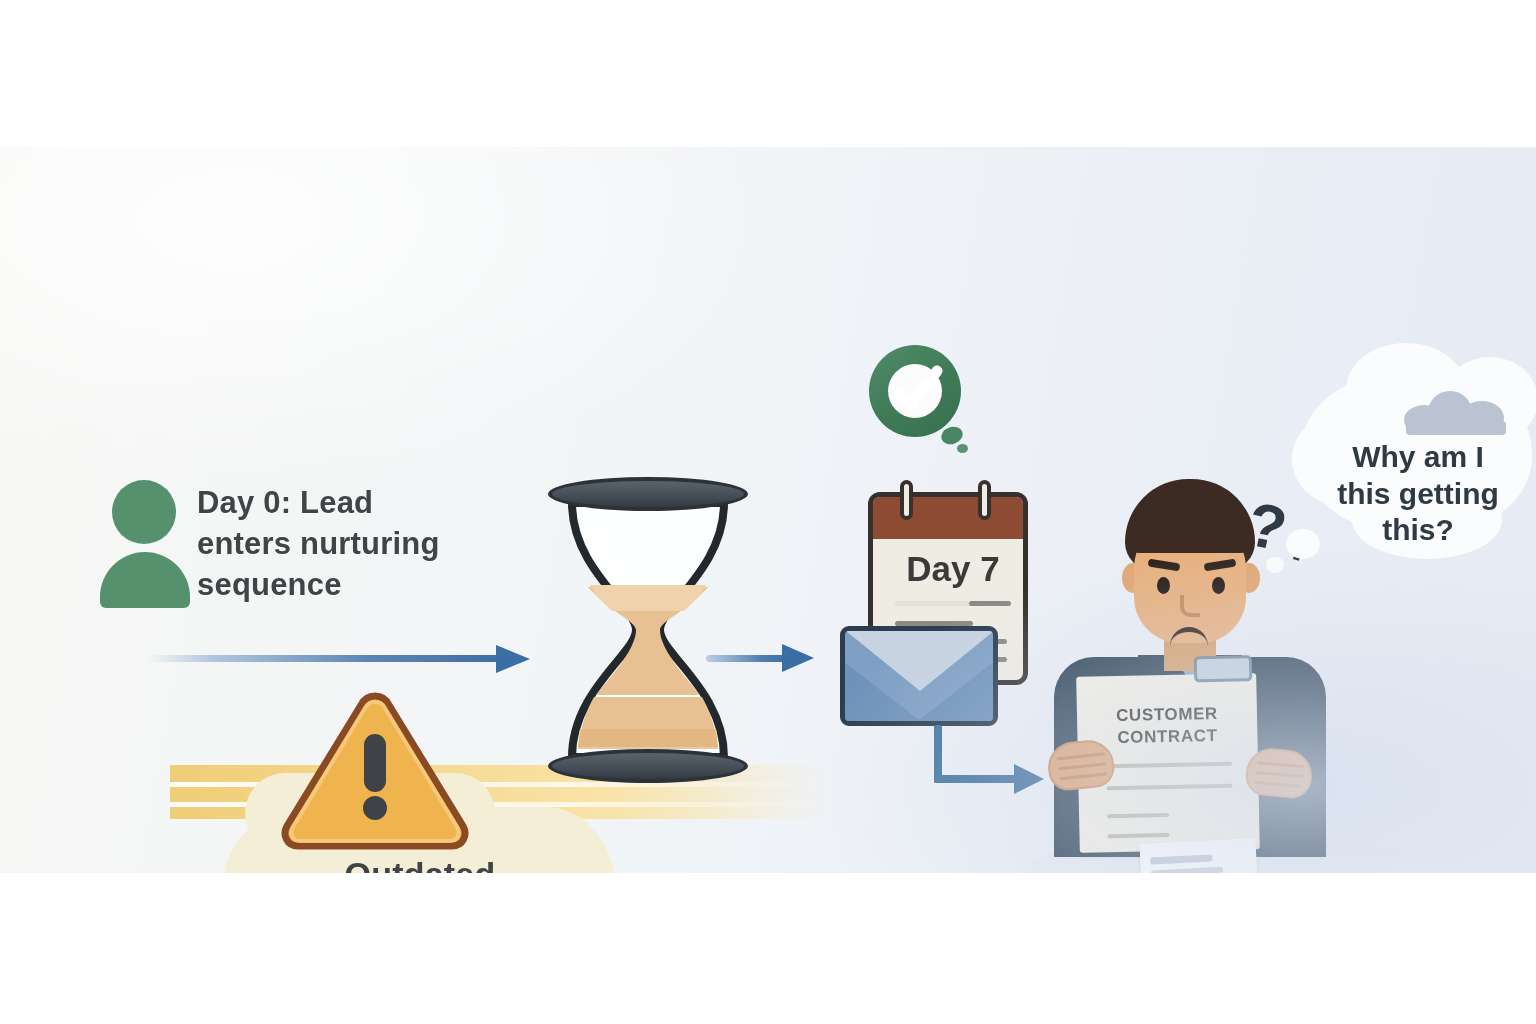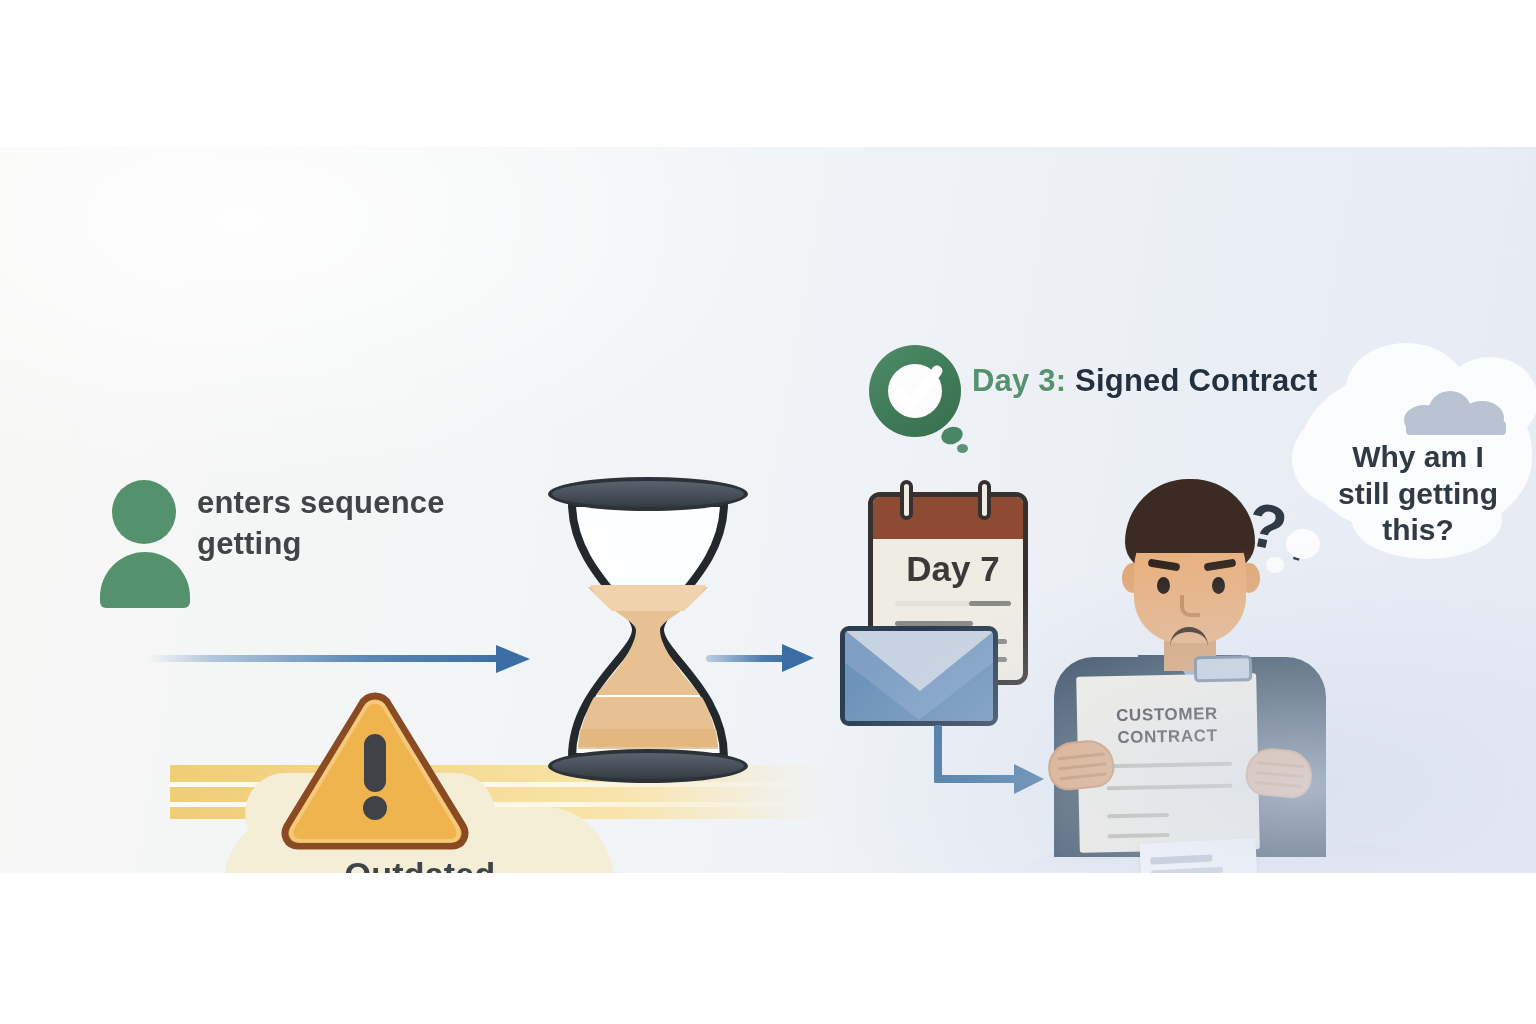--- a/index.html
+++ b/index.html
@@ -213,22 +213,23 @@
         <div class="s2"></div>
     </div>
 
     <div class="lyr" id="person-icon">
       <div class="head"></div>
         <div class="neckcut"></div>
         <div class="body"></div>
     </div>
 
     <div class="lyr htxt" id="day0-label">
-      <div>enters sequence</div>
-      <div>getting</div>
+      <div>Day 0: Lead</div>
+      <div>enters nurturing</div>
+      <div>sequence</div>
     </div>
 
     <div class="lyr" id="arrow1">
       <div class="shaft"></div>
         <div class="head"></div>
     </div>
 
 
     <div class="lyr" id="hourglass">
       <svg class="glass" viewBox="0 0 164 262" xmlns="http://www.w3.org/2000/svg">
@@ -270,23 +271,20 @@
     <div class="lyr" id="check-badge">
       <div class="ring"></div>
       <div class="hole"></div>
       <svg style="position:absolute;left:0;top:0;width:92px;height:92px;" viewBox="0 0 92 92" xmlns="http://www.w3.org/2000/svg">
         <path d="M30 48 L42 60 L68 26" stroke="#ffffff" stroke-width="11" fill="none" stroke-linecap="round" stroke-linejoin="round"></path>
       </svg>
       <div class="d1"></div>
         <div class="d2"></div>
     </div>
 
-    <div class="lyr htxt" id="day3-label">
-      <span class="green">Day 3:</span><span class="navy">&nbsp;</span><span class="navy">Signed Contract</span>
-    </div>
 
     <div class="lyr" id="calendar">
       <div class="body">
         <div class="hdr"></div>
         <div class="day">Day 7</div>
         <div class="ln" style="left:22px;top:104px;width:112px;background:#e4e1d8;"></div>
         <div class="ln" style="left:96px;top:104px;width:42px;"></div>
         <div class="ln" style="left:22px;top:124px;width:78px;"></div>
         <div class="ln" style="left:42px;top:142px;width:92px;"></div>
         <div class="ln" style="left:58px;top:160px;width:76px;"></div>
@@ -367,19 +365,19 @@
       <div class="blob tail1"></div>
       <div class="blob tail2"></div>
       <div id="bubble-cloud">
         <div class="c c1"></div>
           <div class="c c2"></div>
           <div class="c c3"></div>
           <div class="base"></div>
       </div>
       <div id="bubble-text">
         <div>Why am I</div>
-        <div>still getting</div>
+        <div>this getting</div>
         <div>this?</div>
       </div>
     </div>
 
   </div>
 </div>
 
 </body></html>

